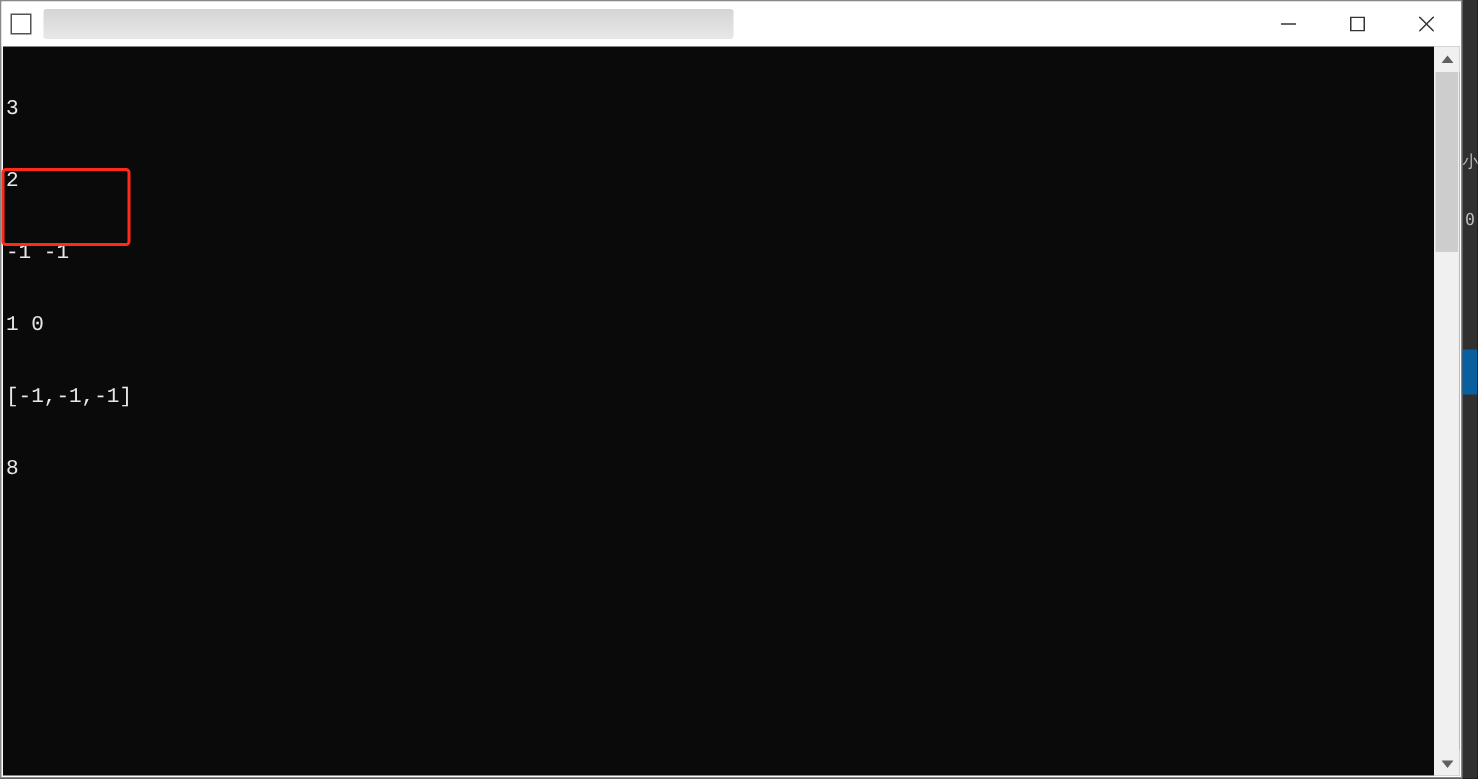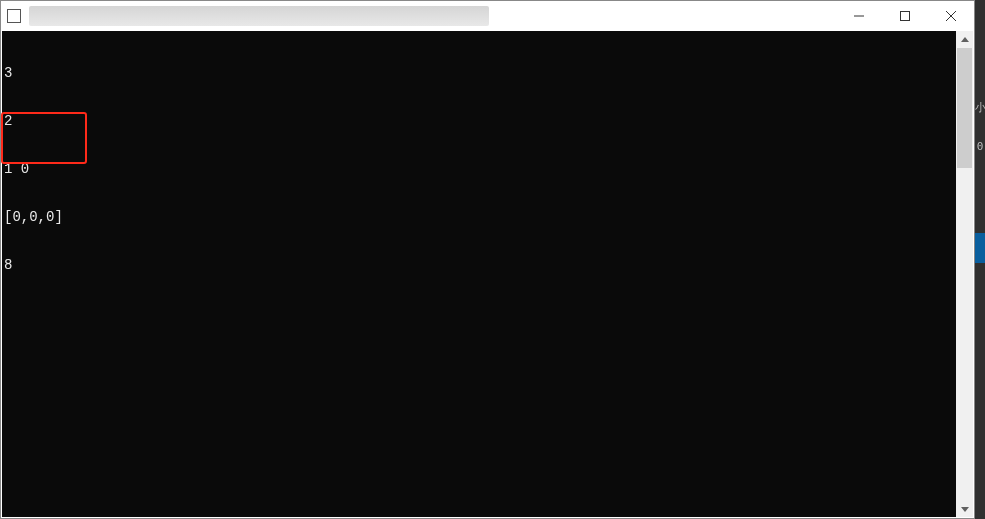--- a/index.html
+++ b/index.html
@@ -150,22 +150,23 @@
             <line x1="0" y1="0" x2="10" y2="10" stroke="#333" stroke-width="1"></line>
             <line x1="10" y1="0" x2="0" y2="10" stroke="#333" stroke-width="1"></line>
           </svg>
       </div>
     </div>
   </div>
 
   <div class="console">
     <span class="line">3</span>
     <span class="line">2</span>
+    <span class="line">-1 -1</span>
     <span class="line">1 0</span>
-    <span class="line">[0,0,0]</span>
+    <span class="line">[-1,-1,-1]</span>
     <span class="line">8</span>
     <div class="highlight-box" style="left:-1px; top:81px; width:86px; height:52px;"></div>
   </div>
 
   <div class="scrollbar">
     <div class="scroll-arrow">
       <svg viewBox="0 0 8 8">
           <polygon points="4,1 8,6 0,6"></polygon>
         </svg>
     </div>

